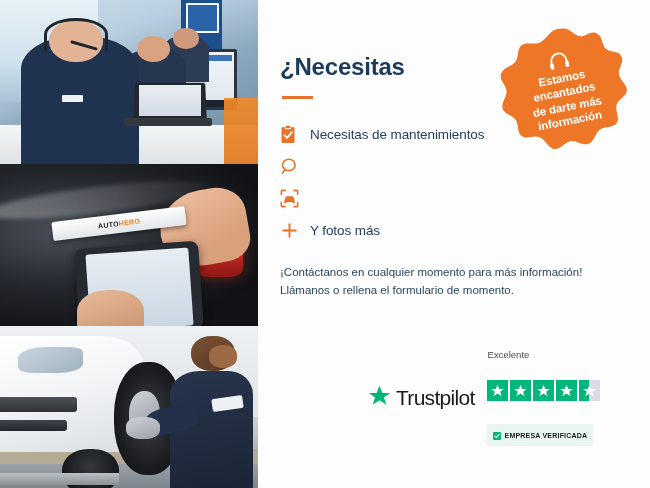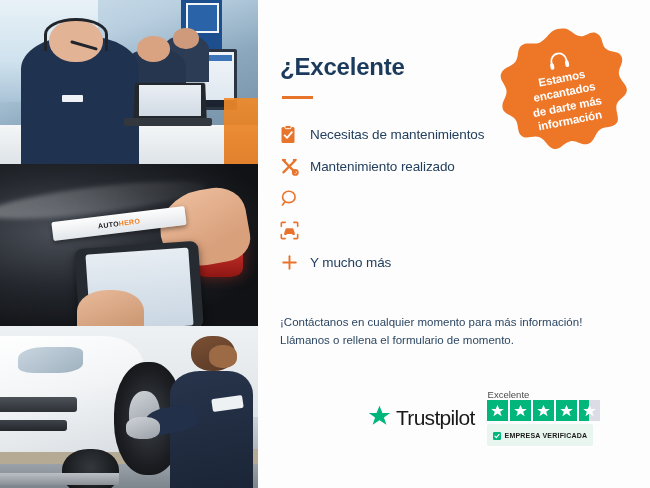--- a/index.html
+++ b/index.html
@@ -175,21 +175,21 @@
   .f-icon {
     width: 30px; flex: 0 0 30px;
     display: flex; align-items: center; justify-content: flex-start;
     color: #e8742c;
   }
   .f-label {
     font-size: 13.5px; color: #24405e; letter-spacing: -.1px;
   }
 
   .body-text {
-    margin-top: 34px;
+    margin-top: 16px;
     font-size: 11.5px;
     line-height: 1.62;
     color: #2d4character;
     color: #2c4662;
   }
   .body-text span { display: block; }
 
   
   .badge {
     position: absolute;
@@ -212,21 +212,21 @@
   .badge-lines span { display:block; }
 
   
   .tp {
     position: absolute;
     left: 110px; bottom: 42px;
     display: flex; align-items: center; gap: 12px;
   }
   .tp-logo { display: flex; align-items: center; gap: 5px; }
   .tp-word { font-size: 21px; font-weight: normal; color: #191919; letter-spacing: -.7px; }
-  .tp-right { display:flex; flex-direction:column; align-items:flex-start; gap:0; }
+  .tp-right { display:flex; flex-direction:column; align-items:flex-start; gap:20px; }
   .tp-excelente { font-size: 9.5px; color: #4a4a4a; margin-left:1px; }
   .tp-stars { display: flex; gap: 2px; }
   .tp-star {
     width: 21px; height: 21px; background: #00b67a;
     display: flex; align-items: center; justify-content: center;
   }
   .tp-star.half { background: #dcdce6; position: relative; overflow: hidden; }
   .tp-star.half::before {
     content:""; position:absolute; left:0; top:0; width:50%; height:100%;
     background:#00b67a;
@@ -304,52 +304,38 @@
       <div class="p3-badge"></div>
       <div class="p3-arm"></div>
       <div class="p3-glove"></div>
       <div class="p3-lift"></div>
     </div>
   </div>
 
   <div class="content">
 
     <h1 class="heading">
-      <span>¿Excelente</span><br>
+      <span>¿Necesitas</span><br>
     </h1>
 
     <div class="rule"></div>
 
     <ul class="features">
 
       <li class="feature">
         <span class="f-icon">
           <svg width="17" height="19" viewBox="0 0 17 19">
             <rect x="1.5" y="2" width="13" height="16" rx="1.6" fill="#E8742C"></rect>
             <rect x="5" y="0.5" width="6" height="3.2" rx="1.1" fill="#E8742C" stroke="#fdfdfd" stroke-width="1"></rect>
             <path d="M4.6 10.4 L7.1 12.9 L11.9 7.2" fill="none" stroke="#ffffff" stroke-width="1.8" stroke-linecap="round" stroke-linejoin="round"></path>
           </svg>
         </span>
         <span class="f-label">Necesitas de mantenimientos</span>
       </li>
 
-      <li class="feature">
-        <span class="f-icon">
-          <svg width="19" height="19" viewBox="0 0 20 20">
-            <g stroke="#E8742C" stroke-width="2.4" stroke-linecap="round">
-              <path d="M3.2 3.2 L15.8 16.2"></path>
-              <path d="M16.4 3.2 L3.6 16.2"></path>
-            </g>
-            <path d="M2 2.2 L6.2 2.2 L6.2 6.2 Z" fill="#E8742C"></path>
-            <path d="M17.8 2.2 L13.6 2.2 L13.6 6.2 Z" fill="#E8742C"></path>
-            <circle cx="16.1" cy="16.2" r="2.5" fill="none" stroke="#E8742C" stroke-width="2.2"></circle>
-          </svg>
-        </span>
-        <span class="f-label">Mantenimiento realizado</span>
-      </li>
 
       <li class="feature">
         <span class="f-icon">
           <svg width="19" height="19" viewBox="0 0 20 20">
             <ellipse cx="9.3" cy="8.4" rx="6.6" ry="6.0" fill="none" stroke="#E8742C" stroke-width="1.7"></ellipse>
             <path d="M5.4 13.2 L2.6 16.8" stroke="#E8742C" stroke-width="1.8" stroke-linecap="round"></path>
           </svg>
         </span>
       </li>
 
@@ -371,21 +357,21 @@
 
       <li class="feature">
         <span class="f-icon">
           <svg width="19" height="19" viewBox="0 0 20 20">
             <g stroke="#E8742C" stroke-width="2" stroke-linecap="round">
               <path d="M10 3.4 L10 16.6"></path>
               <path d="M3.4 10 L16.6 10"></path>
             </g>
           </svg>
         </span>
-        <span class="f-label">Y mucho más</span>
+        <span class="f-label">Y fotos más</span>
       </li>
     </ul>
 
     <p class="body-text">
       <span>¡Contáctanos en cualquier momento para más información!</span>
       <span>Llámanos o rellena el formulario de momento.</span>
     </p>
 
     <div class="badge">
       <svg viewBox="0 0 100 100">

